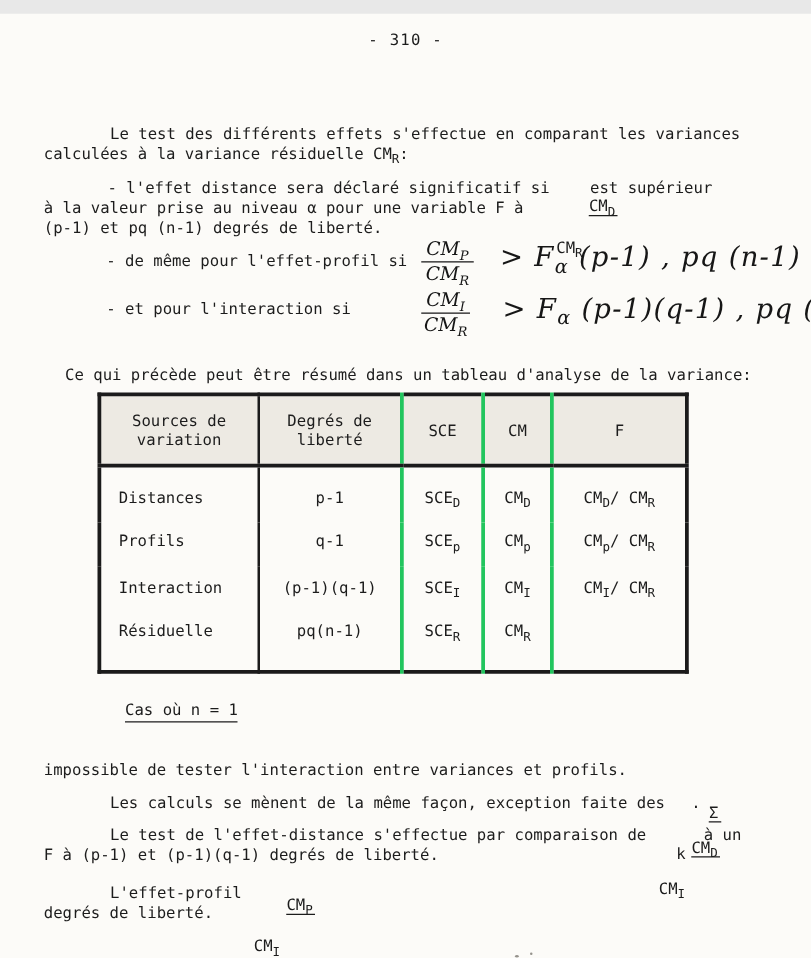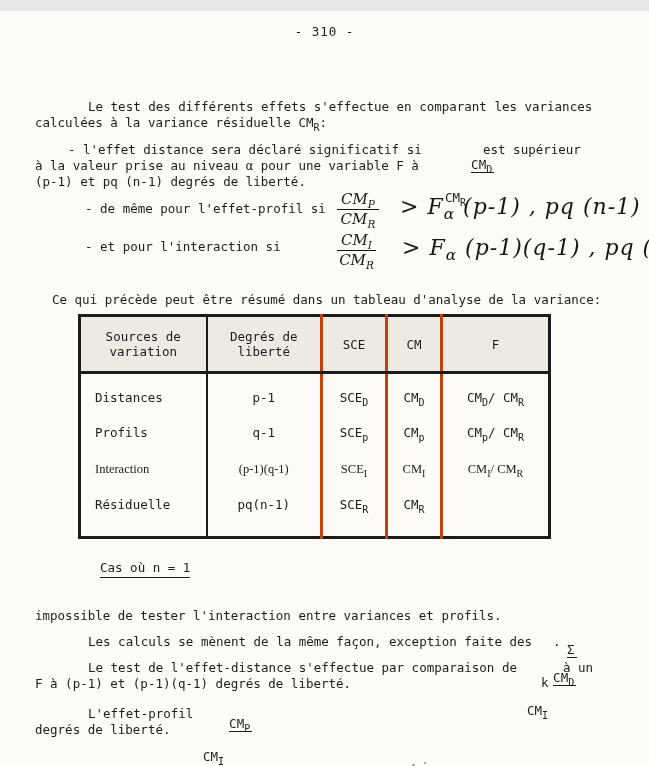--- a/index.html
+++ b/index.html
@@ -45,44 +45,44 @@
   }
   .anova th, .anova td { box-sizing:border-box; }
   .anova th {
     height:45px; border-bottom:3px solid #1b1b1b; background:#edeae3;
     font-weight:normal; text-align:center; vertical-align:middle; line-height:15px;
     padding:12px 4px;
   }
   .anova td { vertical-align:top; text-align:center; }
   .anova td.src { text-align:left; padding-left:14px; }
   .anova .vln { border-left:2px solid #1b1b1b; }
-  .anova .vlt { border-left:3px solid #c2410c;text-align:center; }
+  .anova .vlt { border-left:3px solid #22c55e;text-align:center; }
   .anova tr.r1 td { height:45px; padding-top:16px; }
   .anova tr.r2 td { height:35px; padding-top:7px; }
-  .anova tr.r3 td { height:35px; padding-top:9px;font-family:Liberation Serif, serif; }
+  .anova tr.r3 td { height:35px; padding-top:9px; }
   .anova tr.r4 td { height:50px; padding-top:9px; }
 
   .speck { position:absolute; background:#96938d; border-radius:50%; }
 </style>
 </head>
 <body>
 
 <div class="page">
 
   <div class="tline pagenum">- 310 -</div>
 
   <div class="tline" style="left:88px;top:88px">Le test des différents effets s'effectue en comparant les variances</div>
   <div class="tline" style="left:35px;top:104px">calculées à la variance résiduelle CM<sub>R</sub>:</div>
 
-  <div class="tline" style="left:68px;top:131px">- l'effet distance sera déclaré significatif si</div>
+  <div class="tline" style="left:86px;top:131px">- l'effet distance sera déclaré significatif si</div>
   <div class="hangfrac" style="left:441px;top:131px">
     <span class="num">CM<sub>D</sub></span>
     <span class="den">CM<sub>R</sub></span>
   </div>
-  <div class="tline" style="left:483px;top:131px">est supérieur</div>
+  <div class="tline" style="left:472px;top:131px">est supérieur</div>
   <div class="tline" style="left:35px;top:147px">à la valeur prise au niveau α pour une variable F à</div>
   <div class="tline" style="left:35px;top:163px">(p-1) et pq (n-1) degrés de liberté.</div>
 
   <div class="tline" style="left:85px;top:190px">- de même pour l'effet-profil si</div>
   <div class="hwfrac" style="left:337px;top:180px">
     <span class="num">CM<sub>P</sub></span>
     <span class="den">CM<sub>R</sub></span>
   </div>
   <div class="hwline" style="left:400px;top:186px">&gt; F<sub>α</sub> (p-1) , pq (n-1)</div>
 

